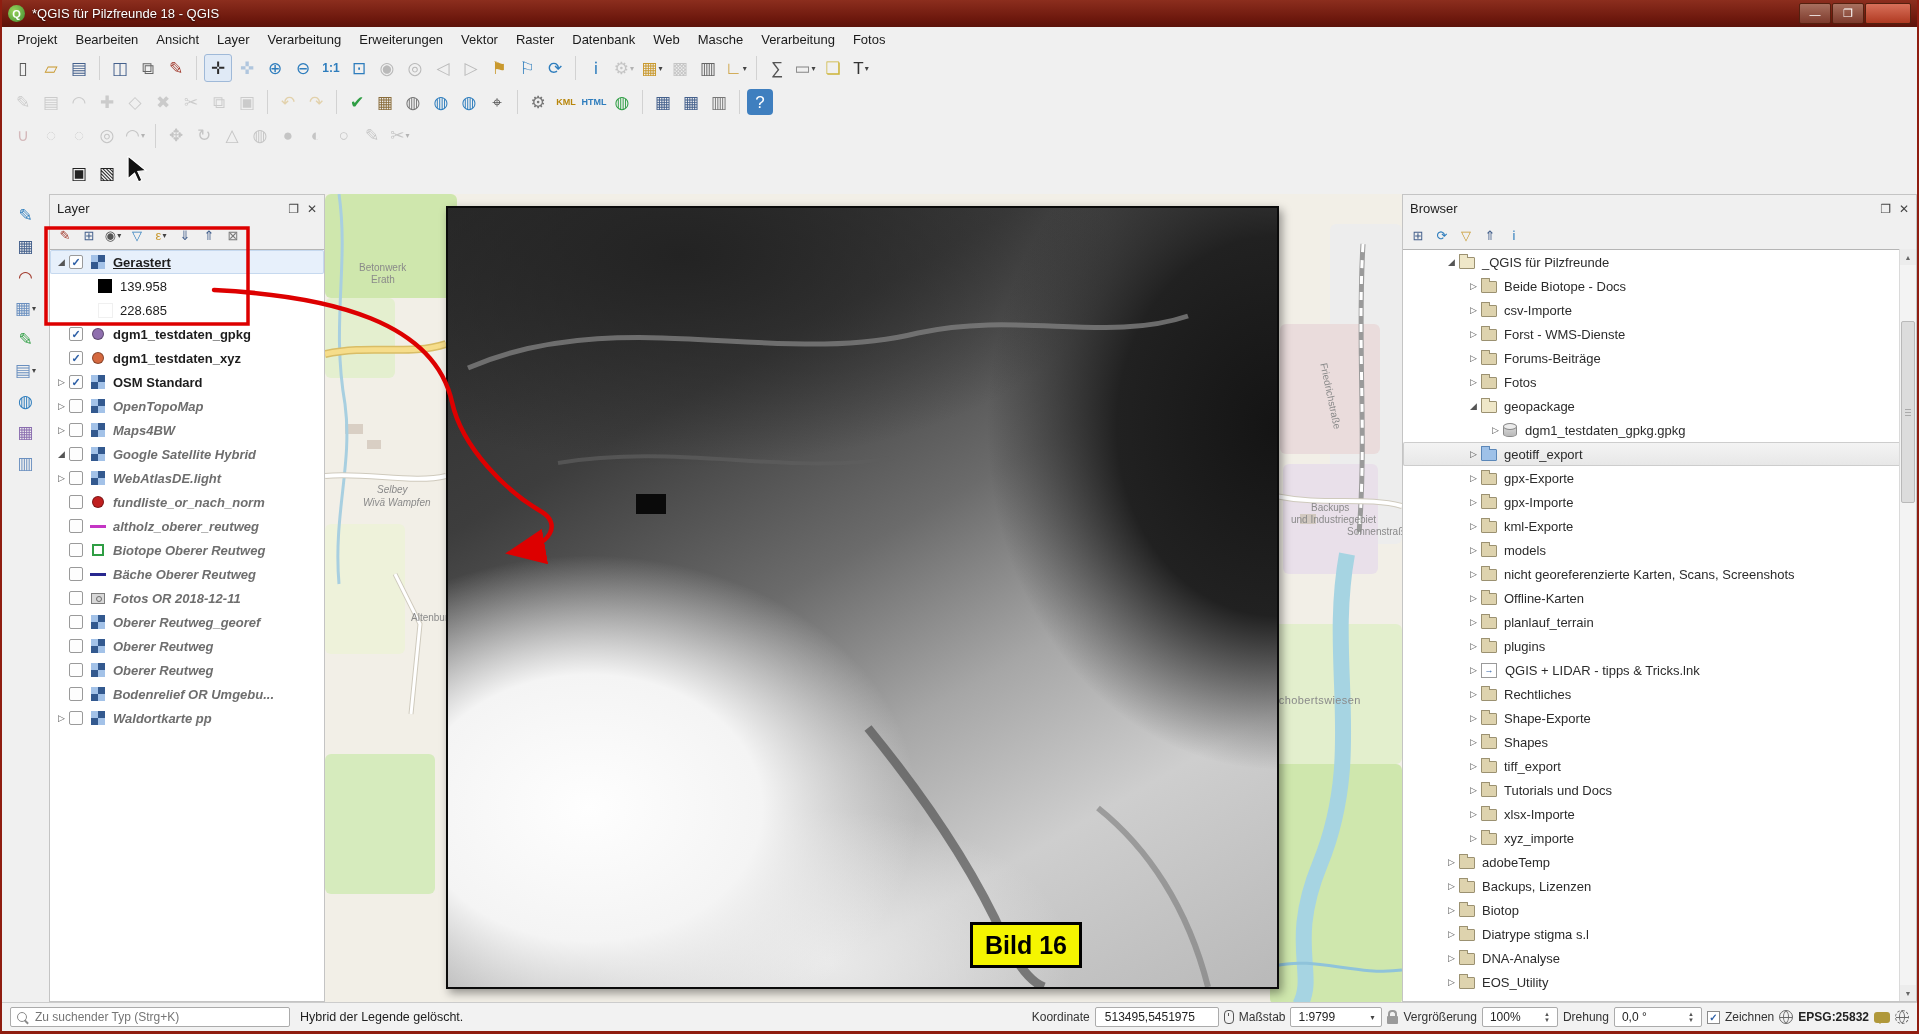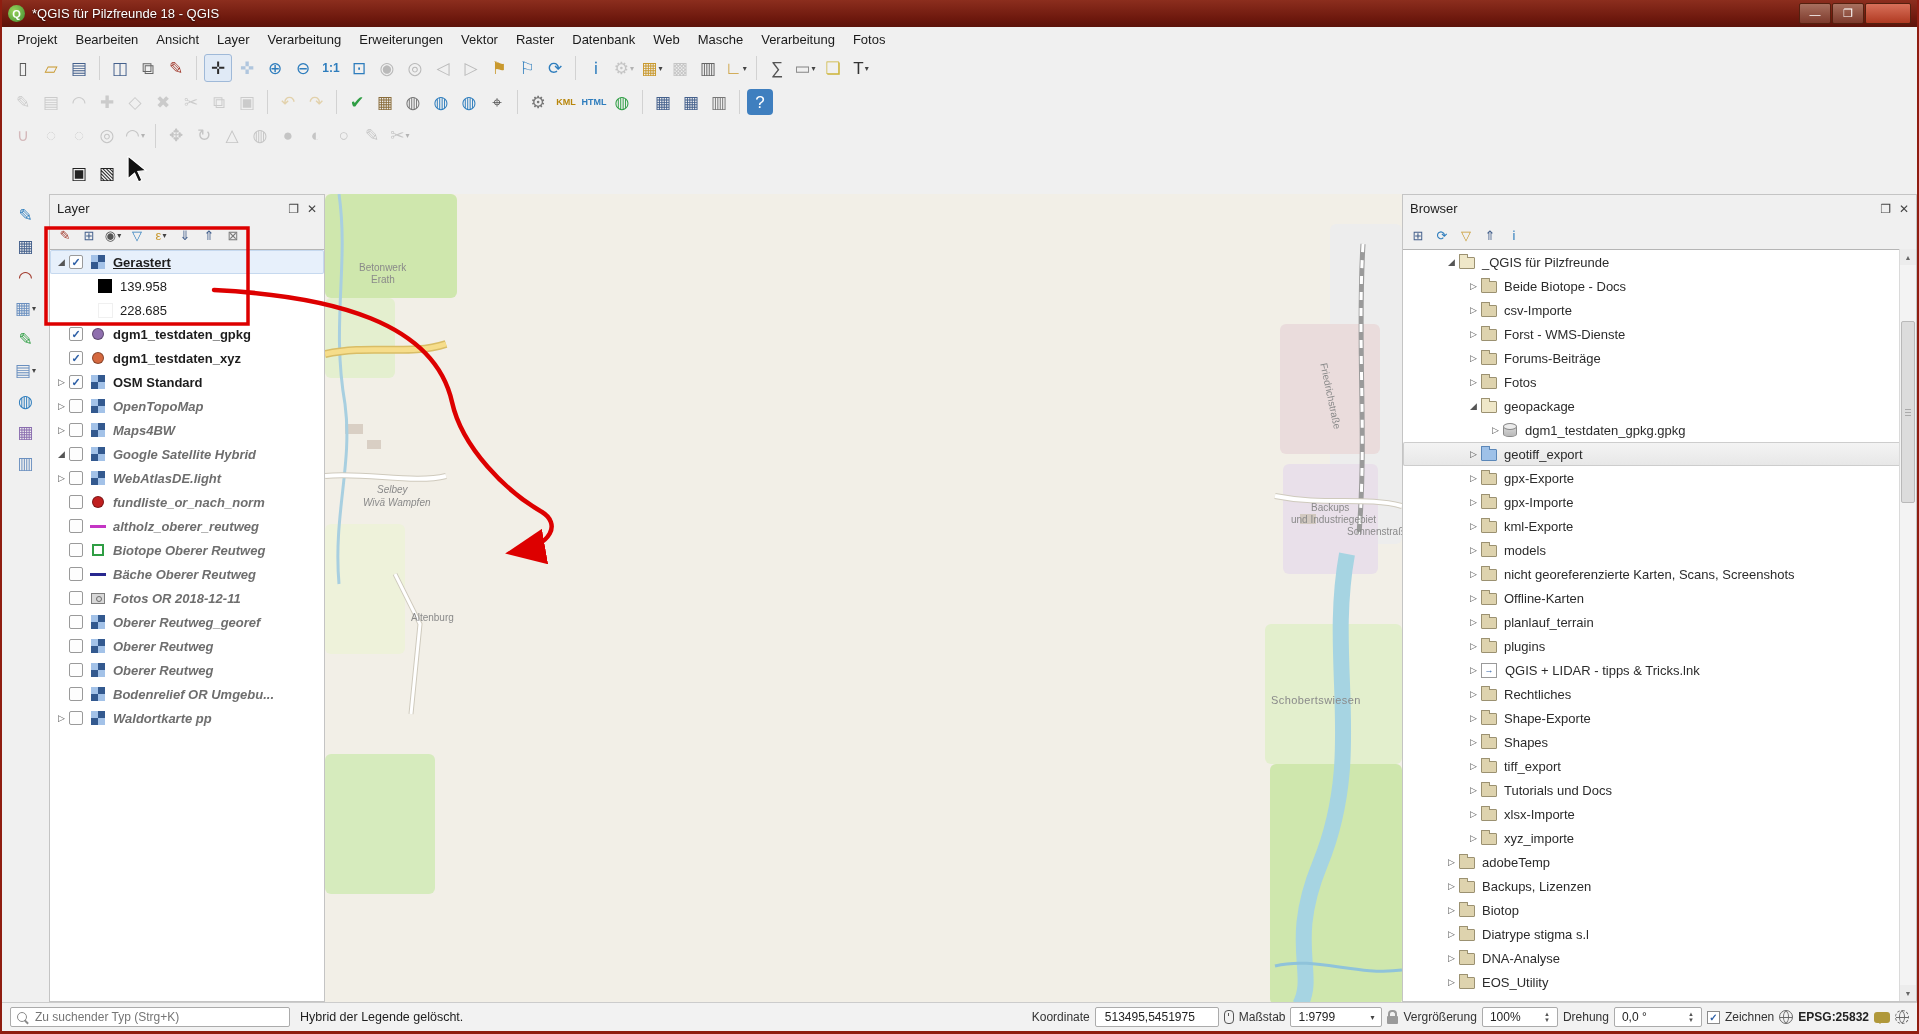--- a/index.html
+++ b/index.html
@@ -670,20 +670,30 @@
         <span class="mlabel it" style="left: 52px; top: 290px;">Selbey</span>
         <span class="mlabel it" style="left: 38px; top: 303px;">Wivä Wampfen</span>
         <span class="mlabel" style="left: 86px; top: 418px;">Altenburg</span>
         <span class="mlabel" style="left: 986px; top: 308px;">Backups</span>
         <span class="mlabel" style="left: 966px; top: 320px;">und Industriegebiet</span>
         <span class="mlabel" style="left: 978px; top: 332px; margin-left: 44px;">Sonnenstraße</span>
         <span class="mlabel big" style="left: 946px; top: 500px;">Schobertswiesen</span>
         <span class="mlabel" style="left: 1004px; top: 168px; transform: rotate(78deg);">Friedrichstraße</span>
       </div>
 
+    <div class="dem">
+      <svg width="829" height="779" viewBox="0 0 829 779">
+        <path d="M 20 160 C 170 95, 330 160, 470 125 C 570 103, 660 135, 740 108" fill="none" stroke="#7e7e7e" stroke-width="5" opacity="0.8"></path>
+        <path d="M 110 255 C 230 235, 340 268, 445 250" fill="none" stroke="#5e5e5e" stroke-width="4" opacity="0.7"></path>
+        <rect x="188" y="286" width="30" height="20" fill="#0a0a0a"></rect>
+        <path d="M 420 520 C 465 575, 520 650, 556 730 C 572 762, 585 775, 596 779" fill="none" stroke="#4a4a4a" stroke-width="9" opacity="0.65"></path>
+        <path d="M 650 600 C 700 640, 740 700, 760 779" fill="none" stroke="#6a6a6a" stroke-width="6" opacity="0.5"></path>
+      </svg>
+      <div class="bild">Bild 16</div>
+    </div>
   </div>
 
   <div class="panel browser-panel">
     <div class="phead">
       <span>Browser</span>
       <span class="pbtns">
         <span class="pbtn">❐</span>
         <span class="pbtn">✕</span>
       </span>
     </div>

